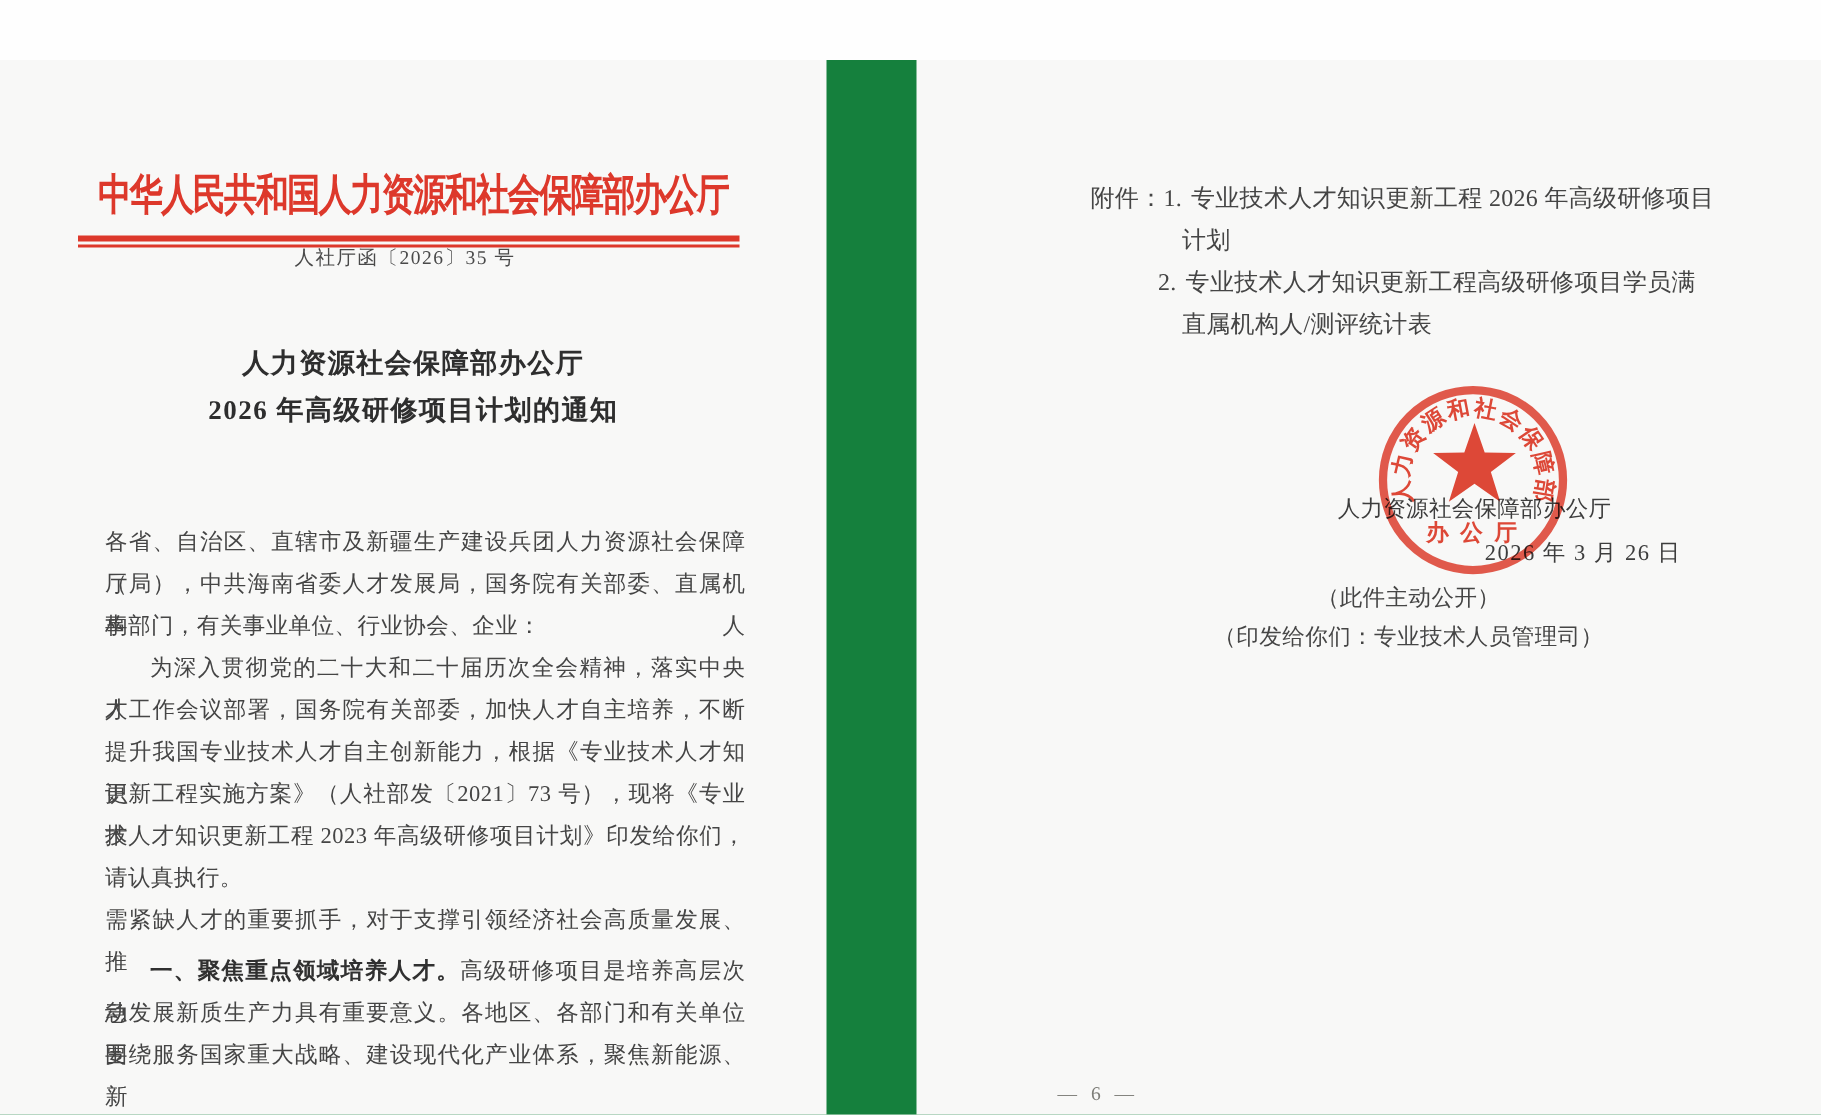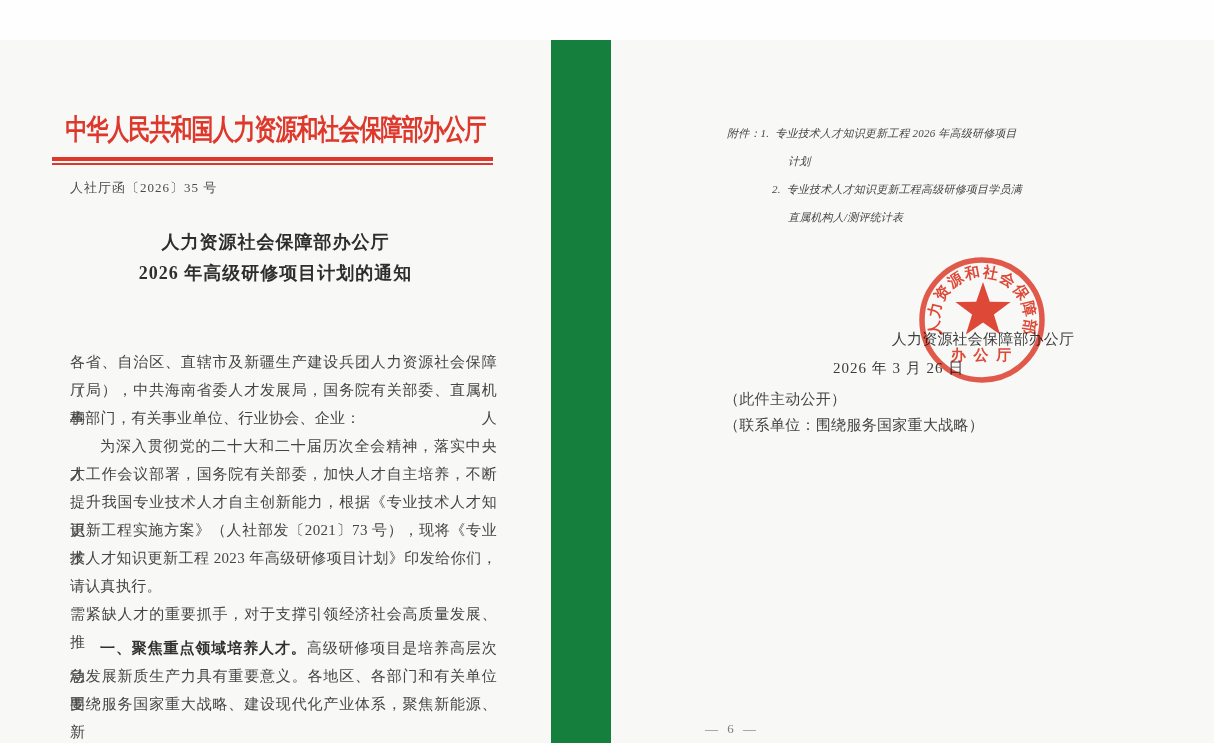--- a/index.html
+++ b/index.html
@@ -21,22 +21,22 @@
     transform: scaleY(1.3); transform-origin: 50% 50%;
     white-space: nowrap;
   }
   .rule { position: absolute; background: #dd382b; }
   .rule-top-thick    { left: 52px; top: 117px; width: 441px; height: 4px; }
   .rule-top-thin     { left: 52px; top: 123px; width: 441px; height: 2px; }
   .rule-bottom-thin  { left: 52px; top: 707px; width: 441px; height: 2px; }
   .rule-bottom-thick { left: 52px; top: 711px; width: 441px; height: 4px; }
 
   .doc-number {
-    position: absolute; left: 70px; top: 139px; width: 400px;
-    text-align: left; font-size: 13px; letter-spacing: 1px; color: #4a4a4a;
+    position: absolute; left: 70px; top: 123px; width: 400px;
+    text-align: center; font-size: 13px; letter-spacing: 1px; color: #4a4a4a;
     white-space: nowrap;
   }
 
   .doc-title {
     position: absolute; left: 40px; top: 187px; width: 471px; text-align: center;
   }
   .doc-title .t-line {
     height: 31px; line-height: 31px; font-size: 18px; font-weight: 700;
     letter-spacing: 1px; color: #2e2e2e; white-space: nowrap;
   }
@@ -47,41 +47,41 @@
     letter-spacing: 0.3px; white-space: nowrap;
   }
   .bl.j { white-space: normal; text-align: justify; text-align-last: justify; }
   .bl.ind { text-indent: 30px; }
   .bl .lead { font-weight: 700; color: #303030; }
   .gap-before { margin-top: 6px; }
 
   
   .attach-block { position: absolute; left: 116px; top: 79px; width: 475px; }
   .at-line {
-    height: 28px; line-height: 28px; font-size: 11px; color: #454545;
-    letter-spacing: 0.2px; white-space: nowrap; font-style: italic;
+    height: 28px; line-height: 28px; font-size: 16px; color: #454545;
+    letter-spacing: 0.2px; white-space: nowrap;
   }
   .at-line .at-num { display: inline-block; margin-right: 6px; }
   .at-pad-61 { padding-left: 61px; }
   .at-pad-45 { padding-left: 45px; }
   .signer {
     position: absolute; left: 222px; top: 290px; width: 300px; text-align: center;
     font-size: 15px; letter-spacing: 0.2px; color: #3d3d3d; white-space: nowrap;
   }
   .sign-date {
-    position: absolute; left: 222px; top: 319px; width: 300px; text-align: left;
+    position: absolute; left: 210px; top: 319px; width: 300px; text-align: right;
     font-size: 15px; letter-spacing: 1px; color: #3d3d3d; white-space: nowrap;
   }
 
   .seal-svg {
     position: absolute; left: 295px; top: 203px; width: 152px; height: 152px;
     mix-blend-mode: multiply; opacity: 0.92;
   }
 
-  .notes-block { position: absolute; left: 113px; top: 346px; width: 430px; }
+  .notes-block { position: absolute; left: 113px; top: 346px; width: 430px; text-align: center; }
   .note-line { height: 26px; line-height: 26px; font-size: 15px; color: #454545;
                letter-spacing: 0.3px; white-space: nowrap; }
 
   .page-num {
     position: absolute; left: 71px; top: 681px; width: 100px; text-align: center;
     font-size: 13px; color: #7d7d78; letter-spacing: 3px; white-space: nowrap;
   }
 </style>
 </head>
 <body>
@@ -145,19 +145,19 @@
       <path id="sealArc" d="M 35.6 91.7 A 43 43 0 1 1 116.4 91.7" fill="none"></path>
       <text font-size="15" font-weight="bold" fill="#e23a28" letter-spacing="1.5" font-family="Liberation Serif, DejaVu Serif, serif">
         <textPath href="#sealArc" startOffset="0">人力资源和社会保障部</textPath>
       </text>
       <polygon fill="#e23a28" points="77,39 83.8,58.7 104.6,59 87.9,71.6 94.1,91.5 77,79.5 59.9,91.5 66.1,71.6 49.4,59 70.2,58.7"></polygon>
       <text x="76" y="117" text-anchor="middle" font-size="15" font-weight="bold" fill="#e23a28" letter-spacing="2" font-family="Liberation Serif, DejaVu Serif, serif">办 公 厅</text>
     </svg>
 
     <div class="notes-block">
       <div class="note-line">（此件主动公开）</div>
-      <div class="note-line">（联系单位：围绕服务国家重大战略）</div>
+      <div class="note-line">（印发给你们：专业技术人员管理司）</div>
     </div>
 
     <div class="page-num">— 6 —</div>
   </div>
 
 </div>
 
 </body></html>

